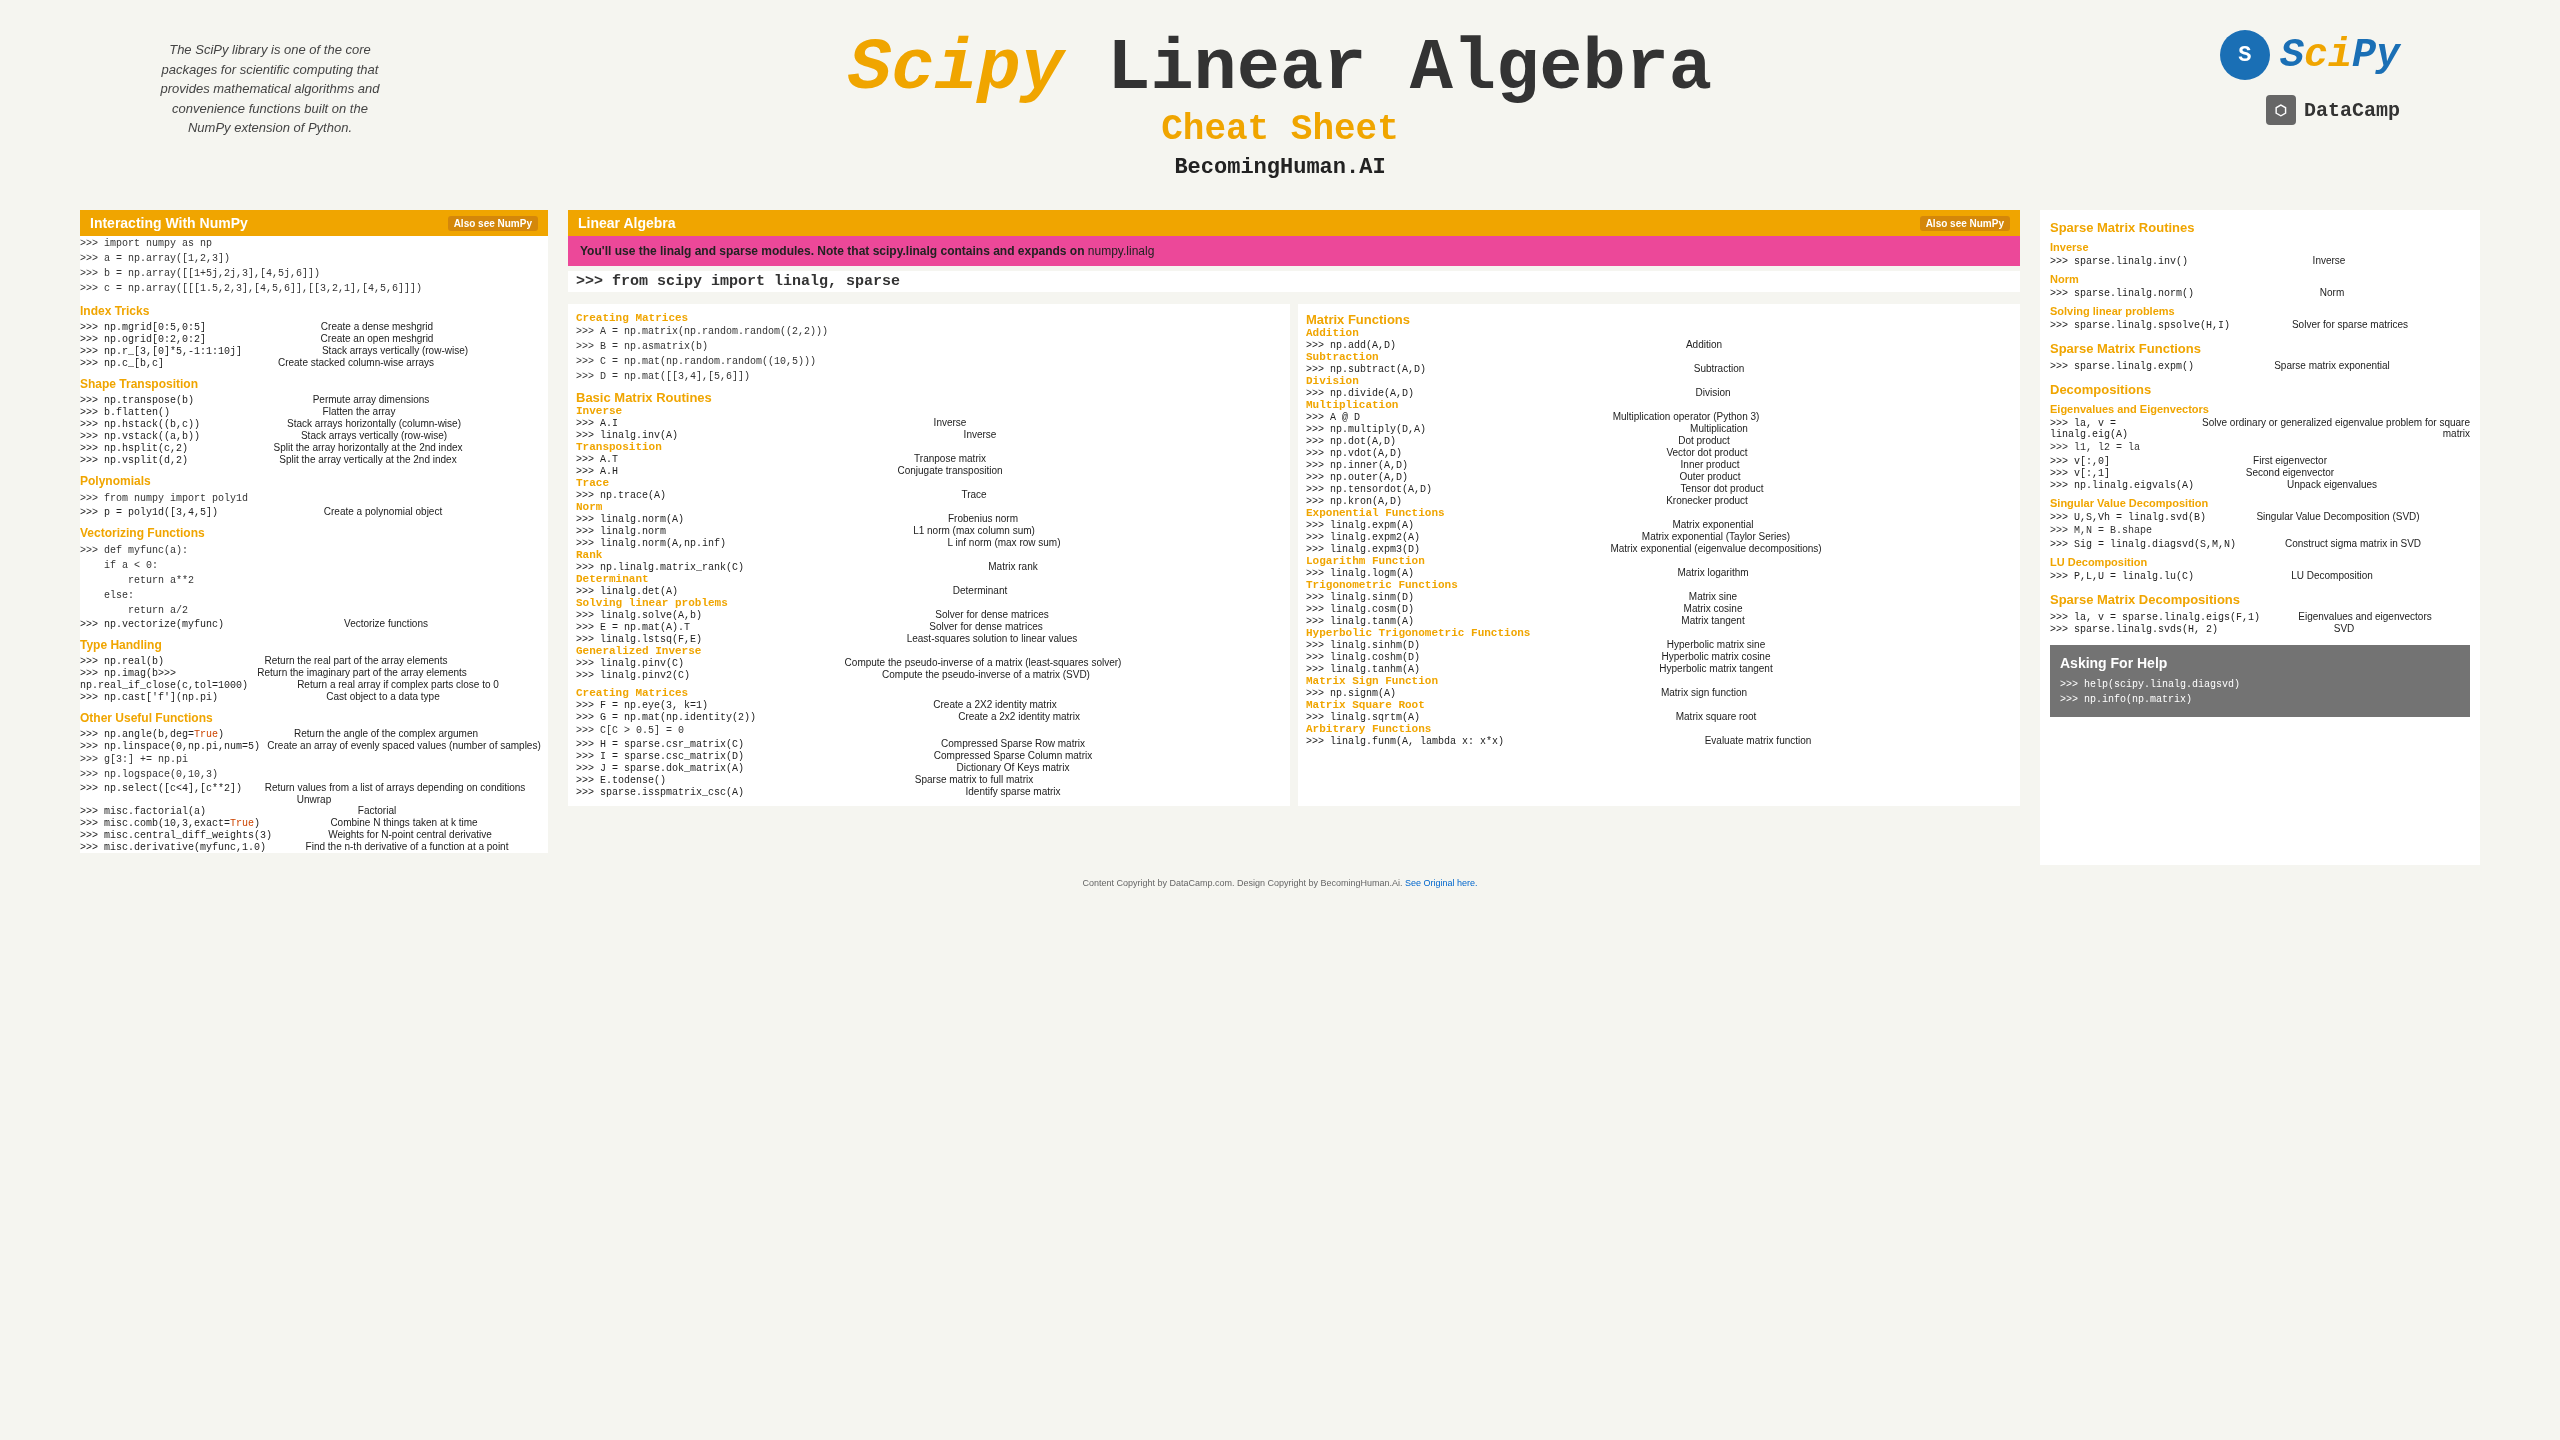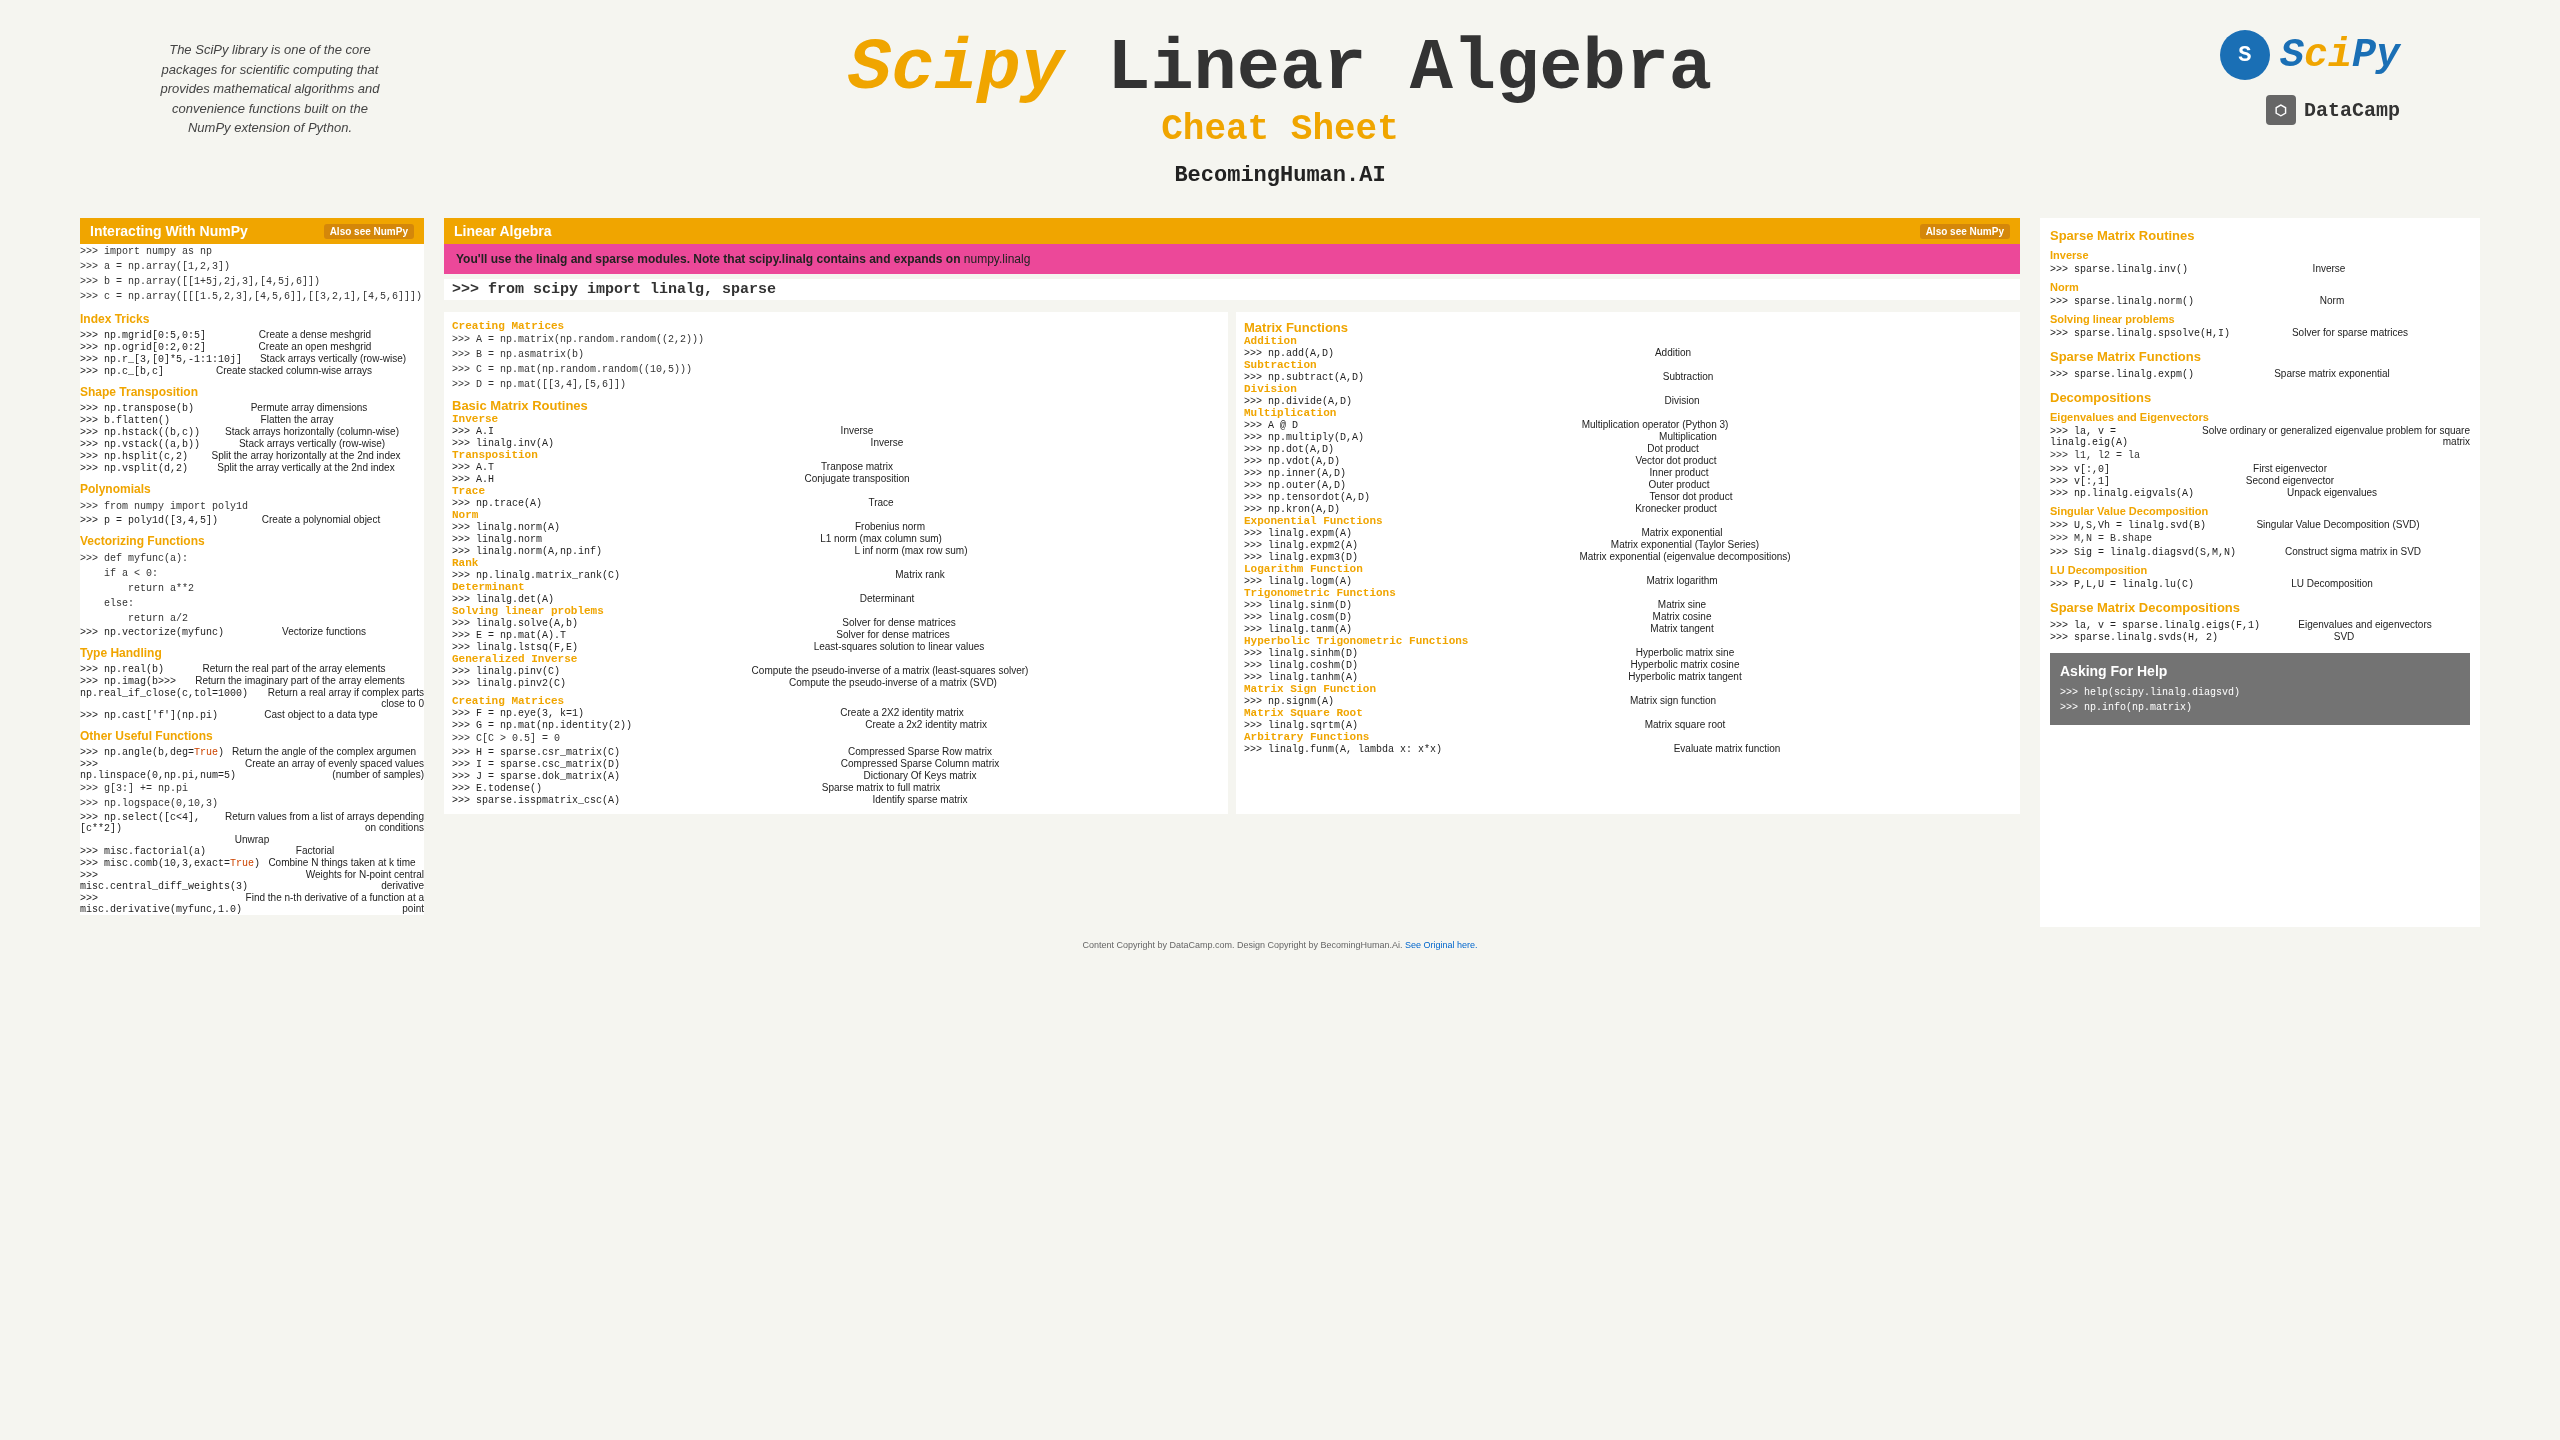--- a/index.html
+++ b/index.html
@@ -29,21 +29,21 @@
     .title-white { color: #333; }
     .header-subtitle {
       font-size: 36px;
       color: #f0a500;
       font-weight: 700;
     }
     .header-brand {
       font-size: 22px;
       font-weight: 900;
       color: #222;
-      margin-top: 13px;
+      margin-top: 5px;
     }
     .header-desc {
       position: absolute;
       left: 160px;
       top: 40px;
       font-family: Arial, sans-serif;
       font-size: 13px;
       color: #444;
       max-width: 220px;
       line-height: 1.5;
@@ -106,21 +106,21 @@
     
     .main-content {
       display: flex;
       gap: 0;
       padding: 0 80px;
       margin-top: 10px;
     }
 
     
     .left-panel {
-      width: 344px;
+      width: 468px;
       flex-shrink: 0;
     }
 
     
     .center-panel {
       flex: 1;
       margin: 0 20px;
     }
 
     

